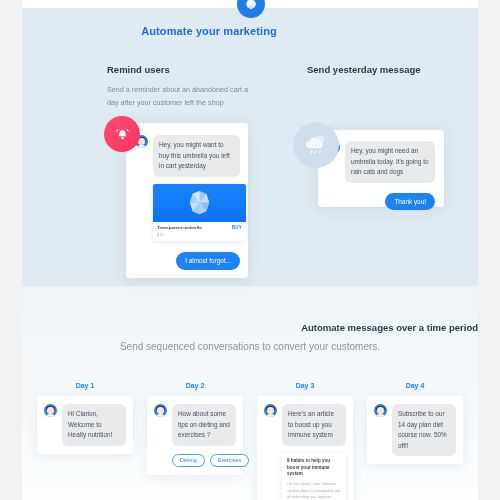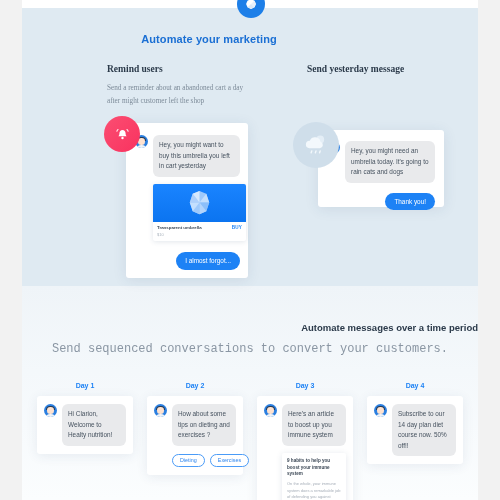--- a/index.html
+++ b/index.html
@@ -23,24 +23,24 @@
     background:linear-gradient(180deg,#eff4f8 0%,#f4f8fb 40%,#fbfdfe 100%);
   }
   .logo-badge{
     position:absolute;left:215px;top:-10px;width:28px;height:28px;border-radius:50%;
     background:#1d7fe8;display:flex;align-items:center;justify-content:center;
     z-index:6;
   }
   .logo-badge svg{display:block;}
   .hero-title{
     position:absolute;left:0;top:25px;width:374px;text-align:center;
-    font-size:11px;font-weight:bold;color:#1a6fd4;letter-spacing:.1px;margin-top:8px;
-  }
-  
-  .col{position:absolute;top:64px;font-family:Liberation Serif, serif;}
+    font-size:11px;font-weight:bold;color:#1a6fd4;letter-spacing:.1px;
+  }
+  
+  .col{position:absolute;top:64px;}
   .col.left{left:85px;width:150px;}
   .col.right{left:285px;width:160px;}
   .col h3{
     margin:0 0 8px 0;font-size:9.5px;font-weight:bold;color:#2b3a4a;
   }
   .col p{
     margin:0;font-size:7.2px;line-height:1.85;color:#7d8b99;
   }
   
   .chat-card{
@@ -102,21 +102,21 @@
   .product-meta .pbuy{
     margin-left:auto;font-size:4.6px;color:#1d82f5;font-weight:bold;letter-spacing:.2px;
   }
   
   .sec2-title{
     position:absolute;left:0;top:322px;width:456px;text-align:right;
     font-size:9.5px;font-weight:bold;color:#2b3a4a;
   }
   .sec2-sub{
     position:absolute;left:0;top:338px;width:456px;text-align:center;
-    font-size:12px;line-height:1.85;color:#8a96a3;font-family:Liberation Mono, monospace;
+    font-size:10px;line-height:1.85;color:#8a96a3;
   }
   .days{
     position:absolute;left:0;top:382px;width:456px;height:118px;
     display:flex;justify-content:center;gap:14px;
   }
   .day-col{width:96px;}
   .day-label{
     text-align:center;font-size:7px;font-weight:bold;color:#1d82f5;margin-bottom:7px;
   }
   .day-card{
@@ -148,21 +148,21 @@
       <polygon points="10,3 15,5.2 17,10 15,14.8 10,17 5,14.8 3,10 5,5.2" fill="#ffffff"></polygon>
       <polygon points="10,10 15,5.2 17,10 15,14.8" fill="#e8f1fb"></polygon>
       <polygon points="10,10 5,14.8 10,17 15,14.8" fill="#dce9f7"></polygon>
     </svg>
   </div>
 
   <div class="hero-title">Automate your marketing</div>
 
   <div class="col left">
     <h3>Remind users</h3>
-    <p>Send a reminder about an abandoned cart a day after might customer left the shop</p>
+    <p>Send a reminder about an abandoned cart a day after your customer left the shop</p>
   </div>
 
   <div class="col right">
     <h3>Send yesterday message</h3>
   </div>
 
   <div class="bell">
     <svg width="17" height="17" viewBox="0 0 24 24" fill="#ffffff">
       <path d="M12 5.5c-2.6 0-4.3 2-4.3 4.4 0 3.2-1.1 4-1.6 4.6h11.8c-.5-.6-1.6-1.4-1.6-4.6 0-2.4-1.7-4.4-4.3-4.4z"></path>
       <circle cx="12" cy="17" r="1.7"></circle>

